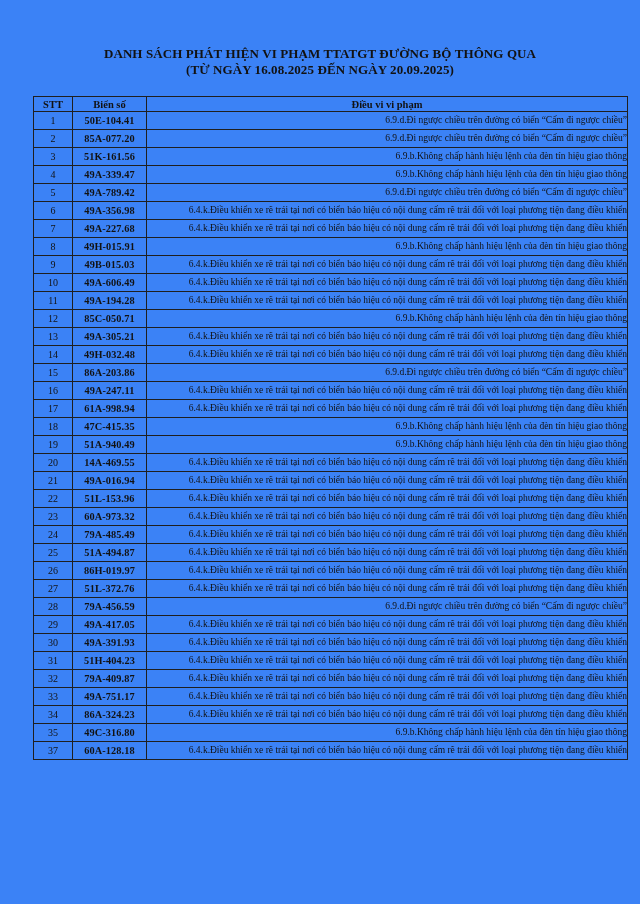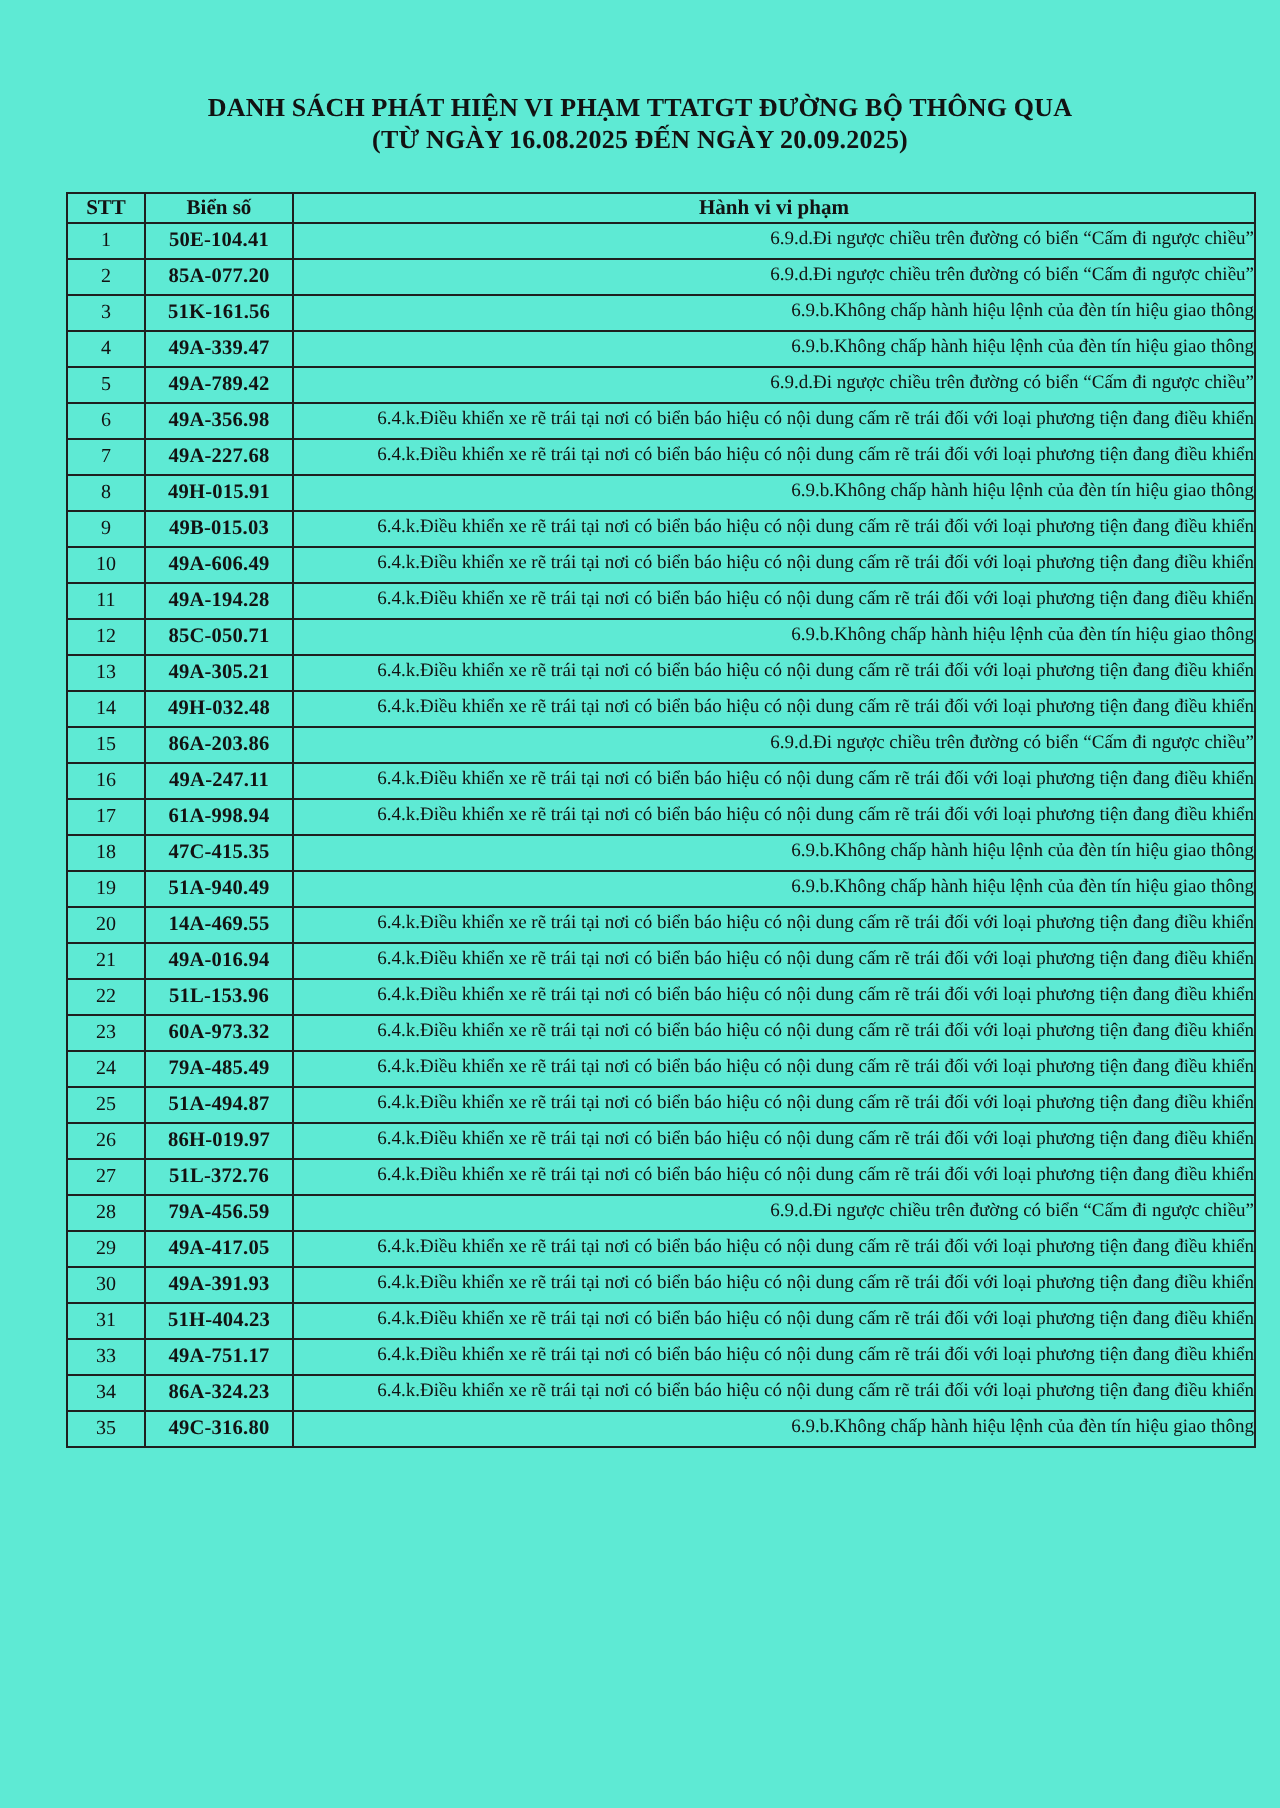--- a/index.html
+++ b/index.html
@@ -10,21 +10,21 @@
   body {
     width: 640px;
     height: 904px;
     overflow: hidden;
     font-family: "Liberation Serif", serif;
     color: #121212;
   }
   .page {
     width: 640px;
     height: 904px;
-    background: #5eead4;
+    background: #3b82f6;
     box-sizing: border-box;
     padding-top: 46px;
   }
   .doc-title {
     text-align: center;
     font-weight: bold;
     font-size: 13px;
     line-height: 15.5px;
     letter-spacing: 0.1px;
   }
@@ -87,21 +87,21 @@
   <table class="violations">
     <colgroup>
       <col class="c-stt">
       <col class="c-plate">
       <col class="c-violation">
     </colgroup>
     <thead>
       <tr>
         <th>STT</th>
         <th>Biển số</th>
-        <th>Hành vi vi phạm</th>
+        <th>Điều vi vi phạm</th>
       </tr>
     </thead>
     <tbody id="rows-body">
   <tr>
     <td class="stt">1</td>
     <td class="plate">50E-104.41</td>
     <td class="violation">6.9.d.Đi ngược chiều trên đường có biển “Cấm đi ngược chiều”</td>
   </tr>
 
   <tr>
@@ -277,36 +277,46 @@
     <td class="plate">49A-391.93</td>
     <td class="violation">6.4.k.Điều khiển xe rẽ trái tại nơi có biển báo hiệu có nội dung cấm rẽ trái đối với loại phương tiện đang điều khiển</td>
   </tr>
 
   <tr>
     <td class="stt">31</td>
     <td class="plate">51H-404.23</td>
     <td class="violation">6.4.k.Điều khiển xe rẽ trái tại nơi có biển báo hiệu có nội dung cấm rẽ trái đối với loại phương tiện đang điều khiển</td>
   </tr>
 
+  <tr>
+    <td class="stt">32</td>
+    <td class="plate">79A-409.87</td>
+    <td class="violation">6.4.k.Điều khiển xe rẽ trái tại nơi có biển báo hiệu có nội dung cấm rẽ trái đối với loại phương tiện đang điều khiển</td>
+  </tr>
 
   <tr>
     <td class="stt">33</td>
     <td class="plate">49A-751.17</td>
     <td class="violation">6.4.k.Điều khiển xe rẽ trái tại nơi có biển báo hiệu có nội dung cấm rẽ trái đối với loại phương tiện đang điều khiển</td>
   </tr>
 
   <tr>
     <td class="stt">34</td>
     <td class="plate">86A-324.23</td>
     <td class="violation">6.4.k.Điều khiển xe rẽ trái tại nơi có biển báo hiệu có nội dung cấm rẽ trái đối với loại phương tiện đang điều khiển</td>
   </tr>
 
   <tr>
     <td class="stt">35</td>
     <td class="plate">49C-316.80</td>
     <td class="violation">6.9.b.Không chấp hành hiệu lệnh của đèn tín hiệu giao thông</td>
   </tr>
 
 
+  <tr>
+    <td class="stt">37</td>
+    <td class="plate">60A-128.18</td>
+    <td class="violation">6.4.k.Điều khiển xe rẽ trái tại nơi có biển báo hiệu có nội dung cấm rẽ trái đối với loại phương tiện đang điều khiển</td>
+  </tr>
 </tbody>
   </table>
 
 </div>
 
 </body></html>

